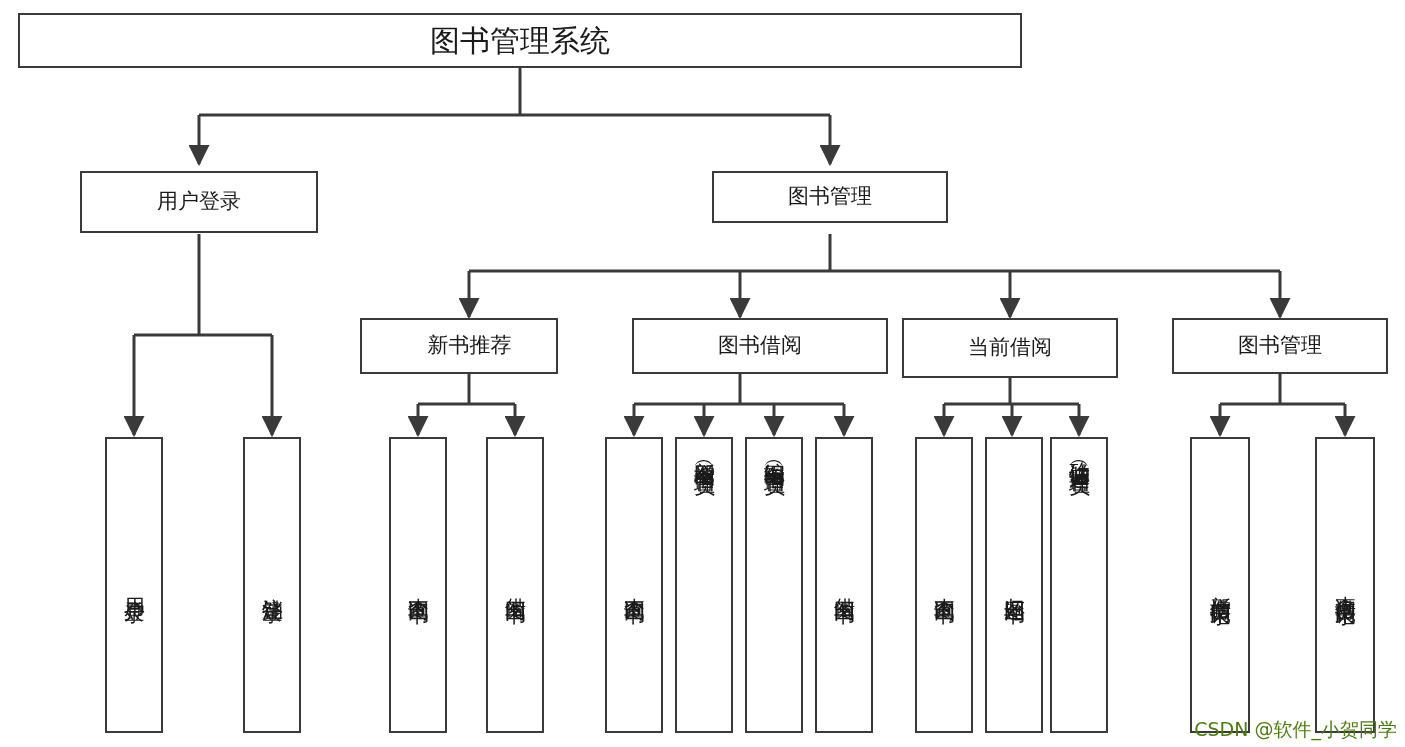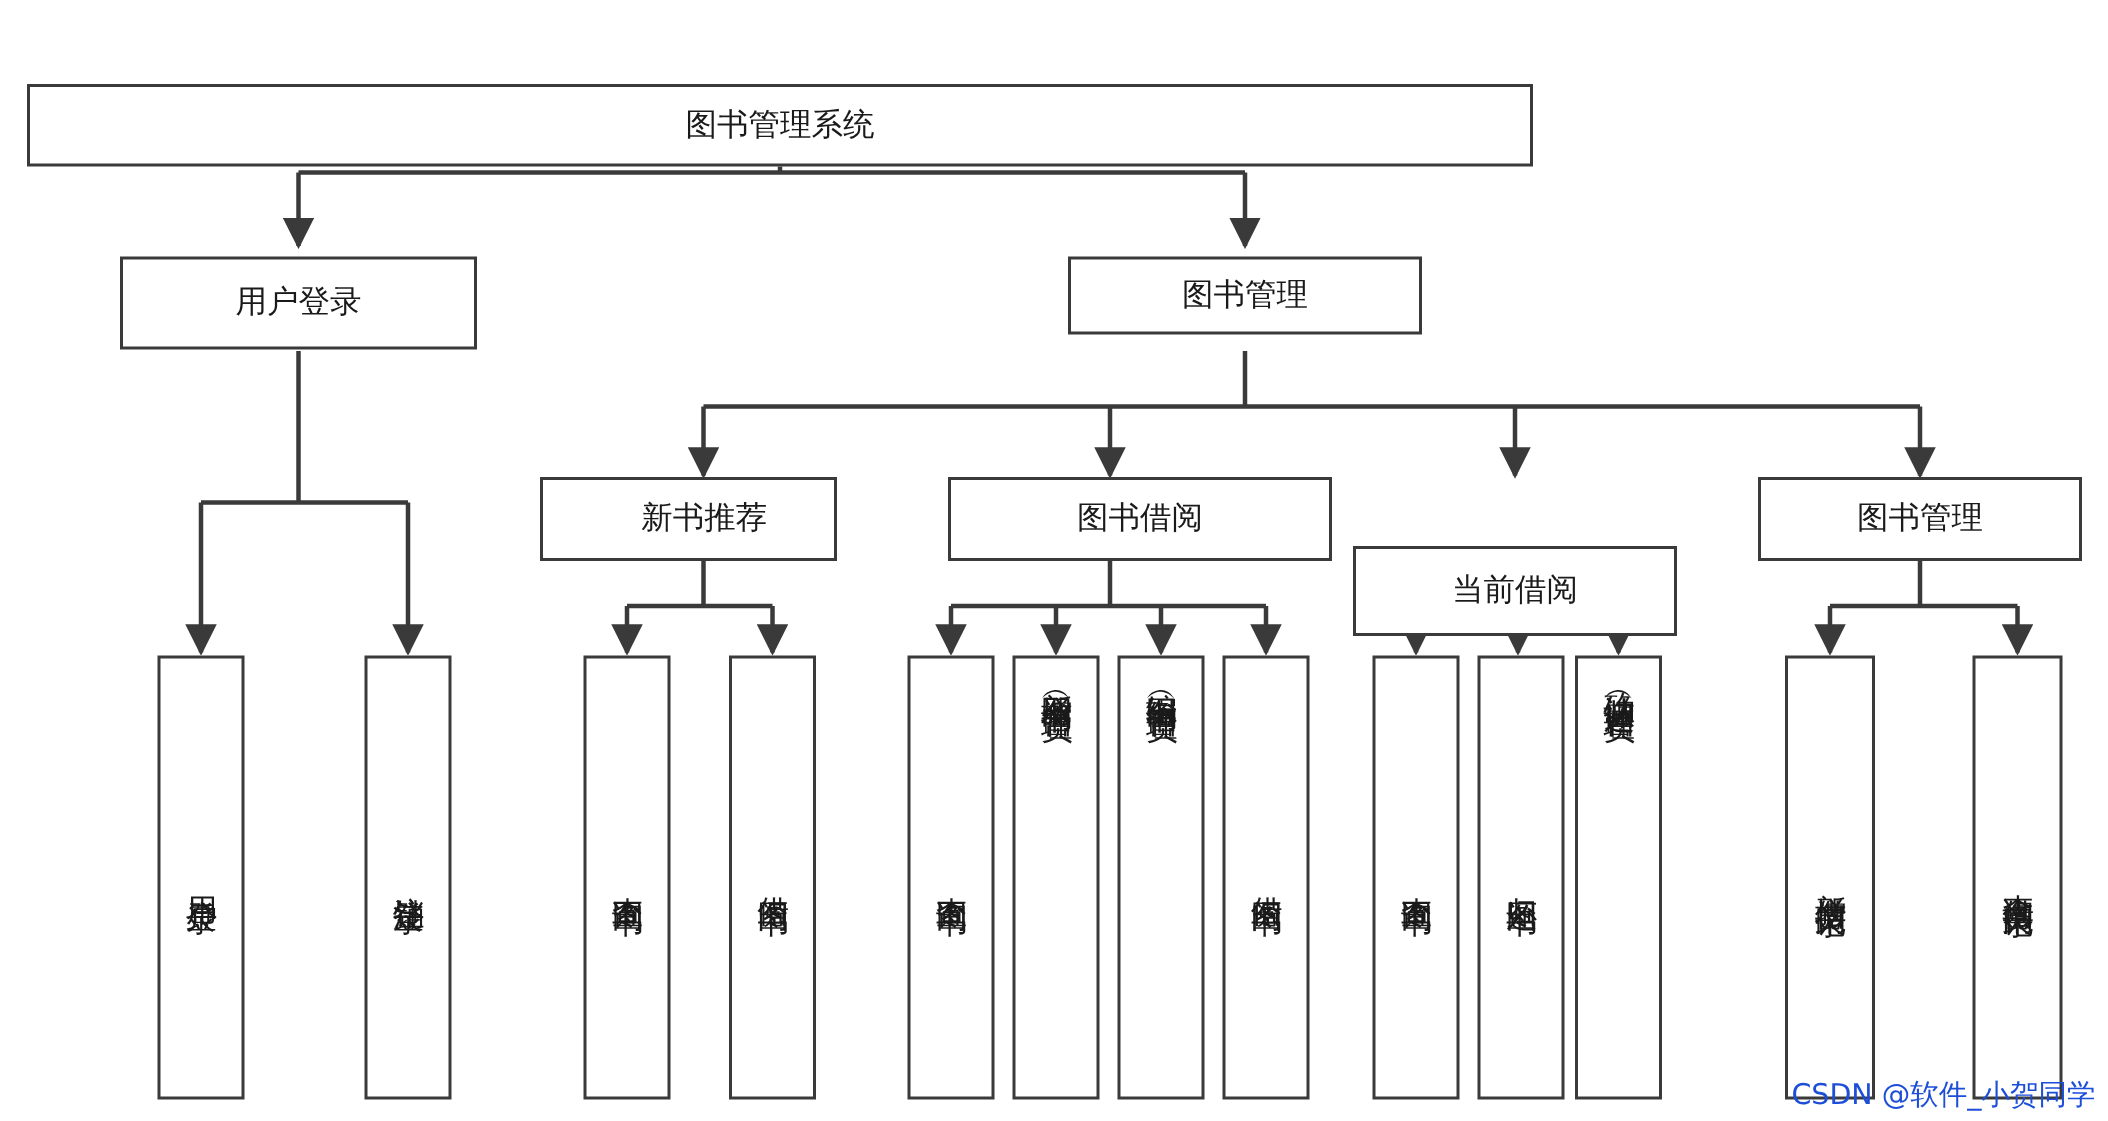--- a/index.html
+++ b/index.html
@@ -35,22 +35,21 @@
     justify-content: center;
     color: #1a1a1a;
     line-height: 1.12;
   }
   .node-label {
     display: block;
     text-align: center;
     white-space: pre-line;
   }
   .level-root {
-    font-size: 21px;
-    margin-top: 43px;
+    font-size: 30px;
   }
   .level-2 {
     font-size: 21px;
   }
   .level-3 {
     font-size: 21px;
   }
   .leaf {
     font-size: 21px;
     align-items: center;
@@ -64,21 +63,21 @@
     max-height: 100%;
   }
   .leaf.leaf-top .node-label {
     align-self: flex-start;
   }
   .watermark {
     position: absolute;
     right: 8px;
     bottom: 4px;
     font-size: 19px;
-    color: #1d4ed8;
+    color: #4d7c0f;
     white-space: nowrap;
     pointer-events: none;
   }
 </style>
 </head>
 <body>
 
 <div id="diagram-root">
 
   <svg id="diagram-svg" viewBox="0 0 1405 747" xmlns="http://www.w3.org/2000/svg">
@@ -141,21 +140,21 @@
   <div class="node level-2" style="left:712px; top:171px; width:236px; height:52px;">
     <span class="node-label">图书管理</span>
   </div>
 
   <div class="node level-3" style="left:360px; top:318px; width:198px; height:56px;padding-left:21px;">
     <span class="node-label">新书推荐</span>
   </div>
   <div class="node level-3" style="left:632px; top:318px; width:256px; height:56px;">
     <span class="node-label">图书借阅</span>
   </div>
-  <div class="node level-3" style="left:902px; top:318px; width:216px; height:60px;margin-top:46px;">
+  <div class="node level-3" style="left:902px; top:318px; width:216px; height:60px;">
     <span class="node-label">当前借阅</span>
   </div>
   <div class="node level-3" style="left:1172px; top:318px; width:216px; height:56px;">
     <span class="node-label">图书管理</span>
   </div>
 
   <div class="node leaf" style="left:105px; top:437px; width:58px; height:296px;">
     <span class="node-label">用户登录</span>
   </div>
   <div class="node leaf" style="left:243px; top:437px; width:58px; height:296px;">

